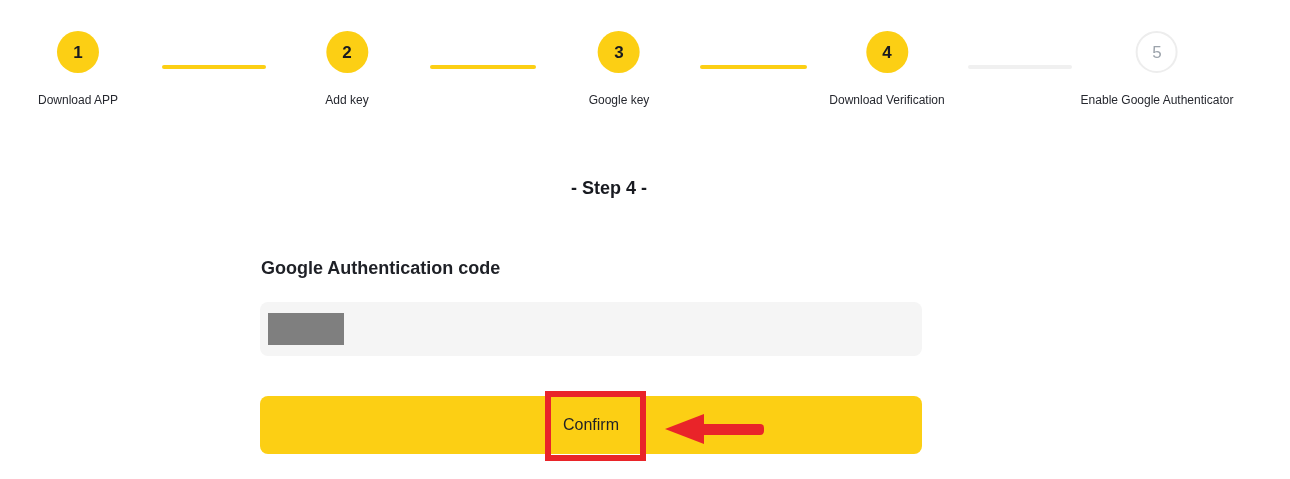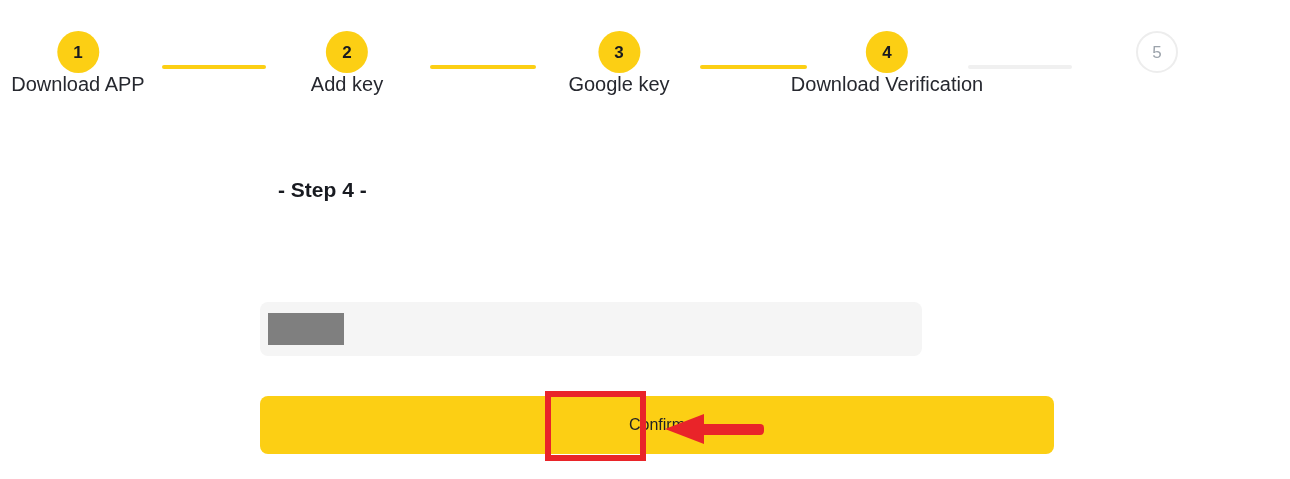--- a/index.html
+++ b/index.html
@@ -31,41 +31,42 @@
   }
   .step[data-state="done"] .step-circle,
   .step[data-state="active"] .step-circle {
     background: #fccf14; color: #181a20; border: none;
   }
   .step[data-state="upcoming"] .step-circle {
     background: #ffffff; color: #9ca3ab; border: 2px solid #ededed;
     font-weight: 400;
   }
   .step-label {
-    font-size: 20px;
+    margin-top: 20px;
+    font-size: 12px;
     color: #26282f;
     white-space: nowrap;
   }
   .connector {
     position: absolute; top: 65px; height: 4px;
     border-radius: 2px;
   }
   .connector[data-state="done"] { background: #fccf14; }
   .connector[data-state="upcoming"] { background: #f0f0f0; }
 
   
   .main {
     position: absolute; left: 260px; top: 0;
     width: 662px; height: 479px;
   }
   .step-heading {
     position: absolute; left: 18px; top: 178px;
     width: 662px;
-    text-align: left;
-    font-size: 21px; font-weight: 700;
+    text-align: center;
+    font-size: 18px; font-weight: 700;
     color: #181a20;
   }
   .code-label {
     position: absolute; left: 1px; top: 258px;
     font-size: 18px; font-weight: 700;
     color: #1e2026;
   }
   .code-input {
     position: absolute; left: 0; top: 302px;
     width: 662px; height: 54px;
@@ -73,21 +74,21 @@
     border: none;
     border-radius: 8px;
   }
   .redacted-value {
     position: absolute; left: 8px; top: 11px;
     width: 76px; height: 32px;
     background: #7f7f7f;
   }
   .confirm-button {
     position: absolute; left: 0; top: 396px;
-    width: 794px; height: 58px;
+    width: 662px; height: 58px;
     background: #fccf14;
     border: none;
     border-radius: 8px;
     display: flex; align-items: center; justify-content: center;
     font-family: "Liberation Sans", sans-serif;
     font-size: 16px; font-weight: 400;
     color: #1e2026;
     cursor: pointer;
   }
 
@@ -146,28 +147,30 @@
 
   <div class="step" style="left:887px" data-state="active">
     <div class="step-circle">4</div>
     <div class="step-label">Download Verification</div>
   </div>
 
   <div class="connector" style="left:968px;width:104px" data-state="upcoming"></div>
 
   <div class="step" style="left:1157px" data-state="upcoming">
     <div class="step-circle">5</div>
+    <div class="step-label">Enable Google Authenticator</div>
   </div>
 
 </div>
 
 <div class="main">
 
   <div class="step-heading">- Step 4 -</div>
 
+  <div class="code-label">Google Authentication code</div>
 
   <div class="code-input">
     <div class="redacted-value"></div>
   </div>
 
   <button class="confirm-button">Confirm</button>
 
   <div class="annotation-box"></div>
 
   <div class="annotation-arrow">

